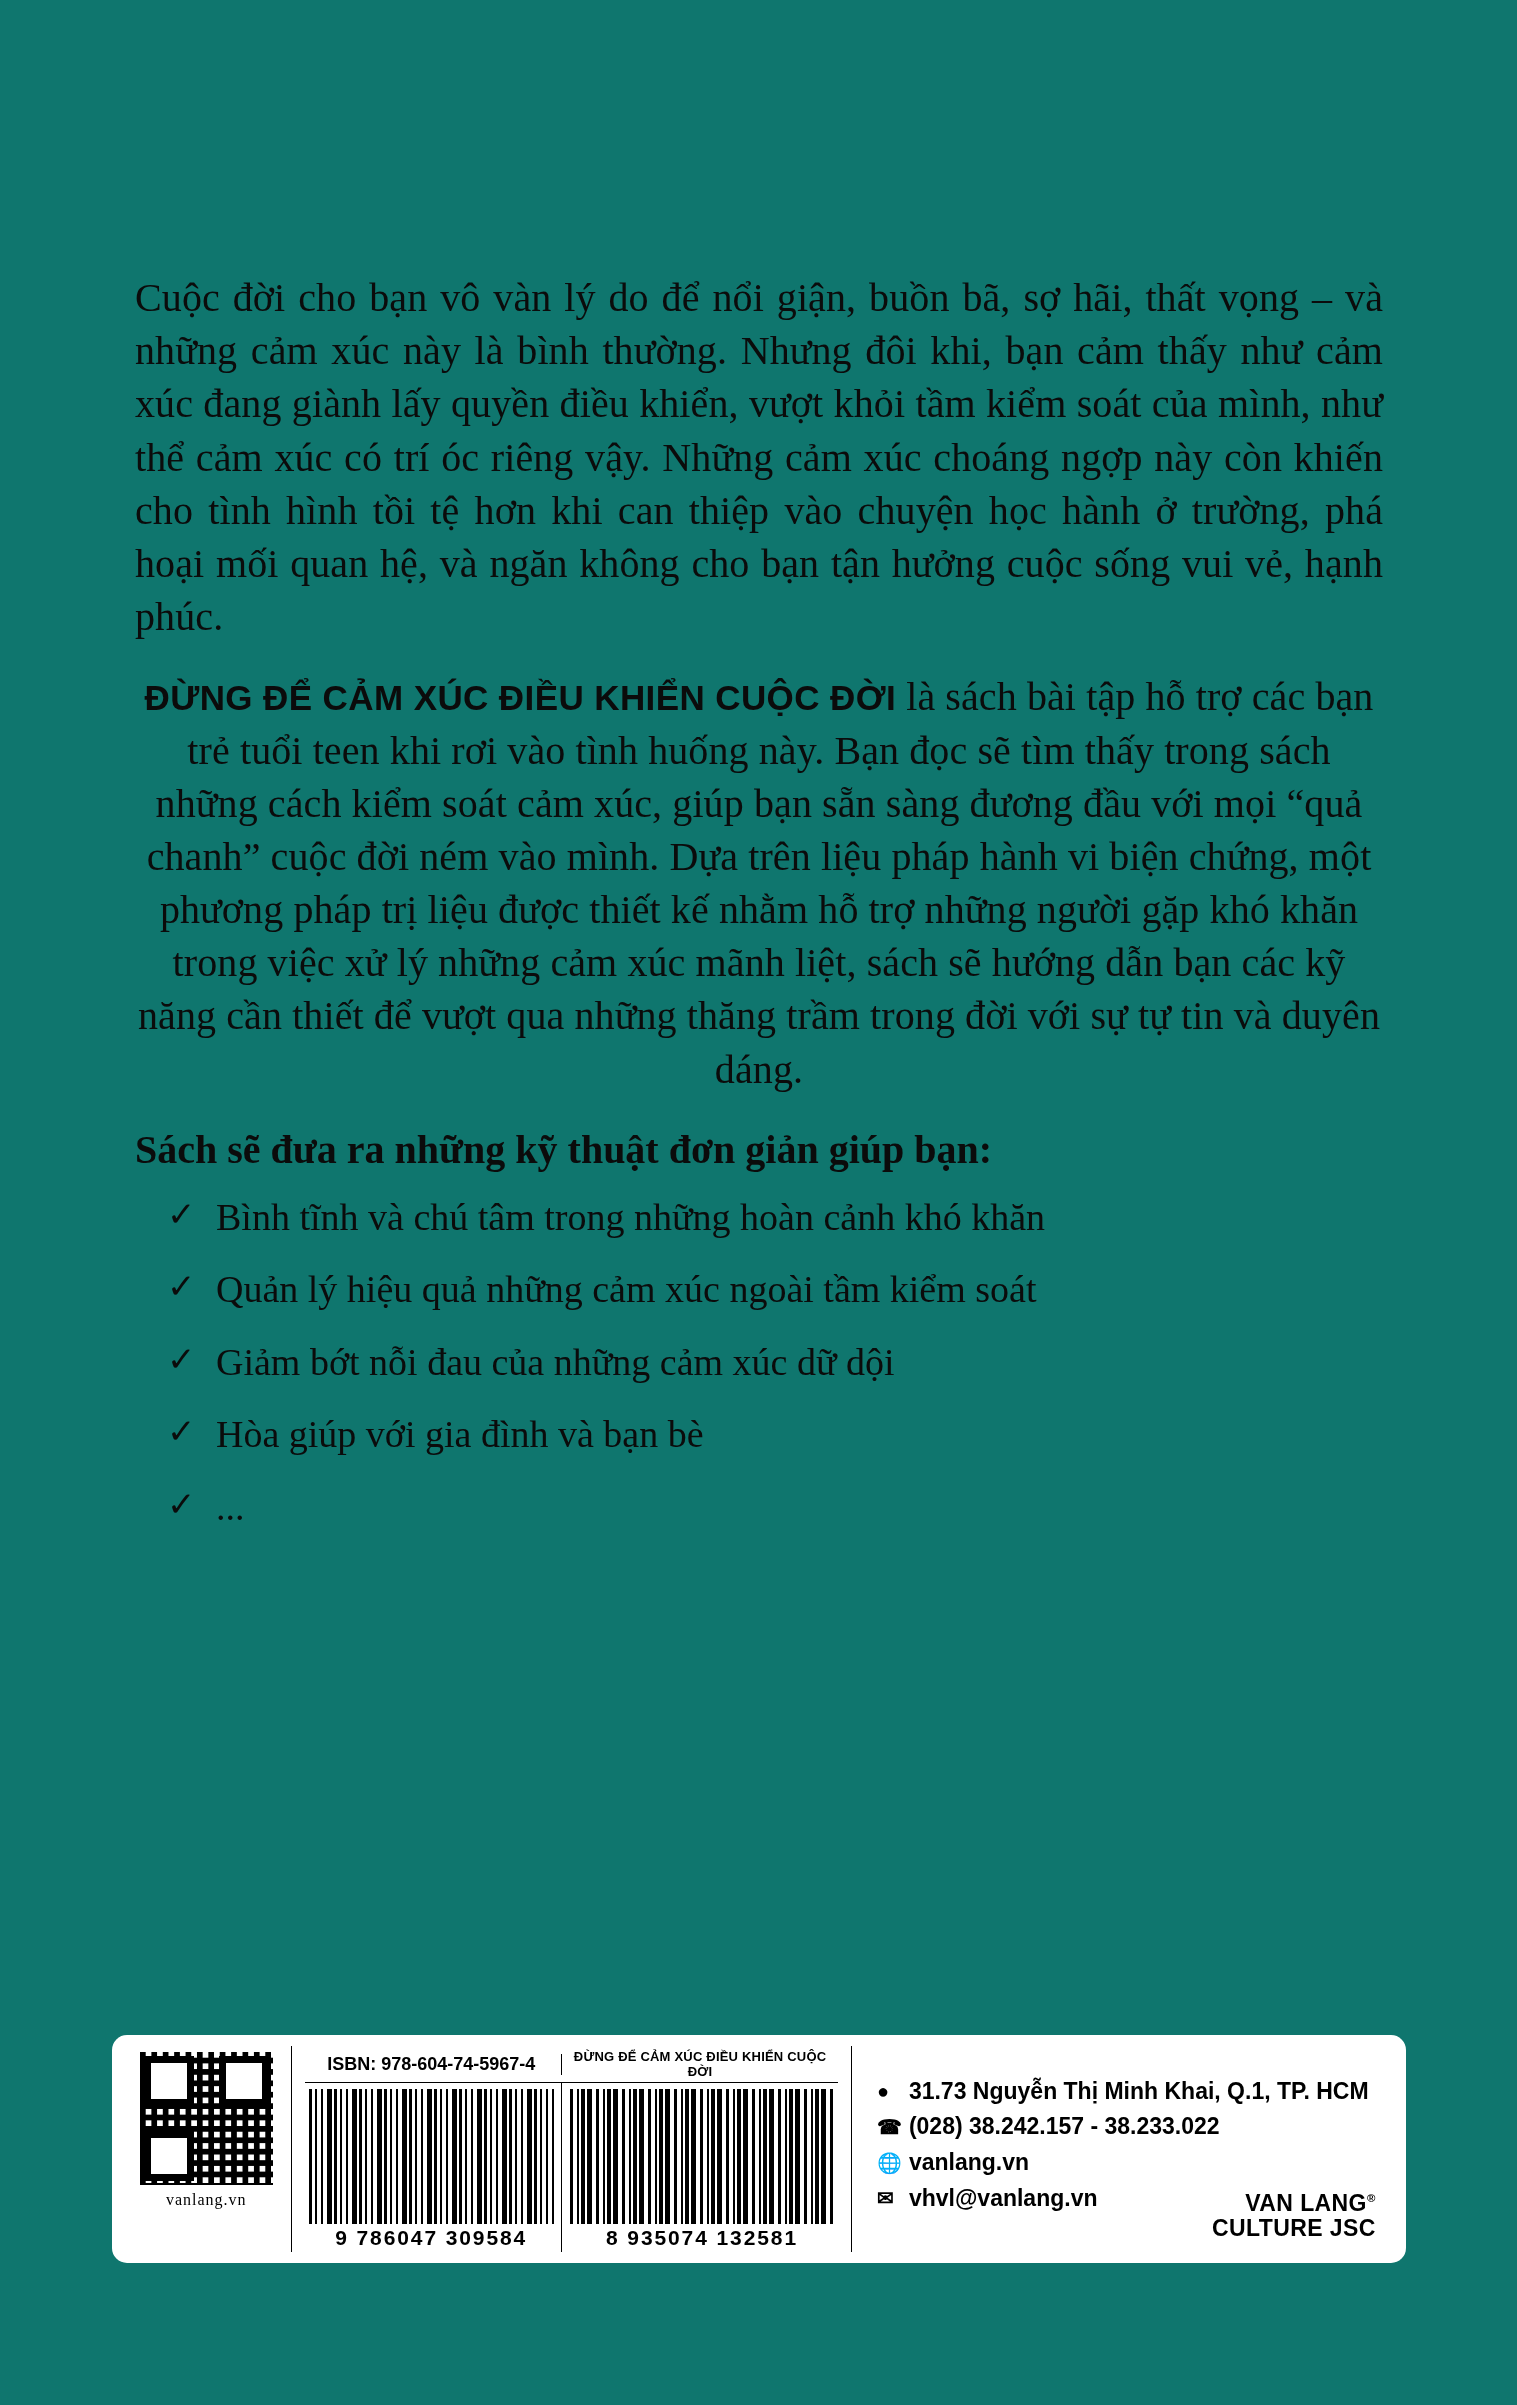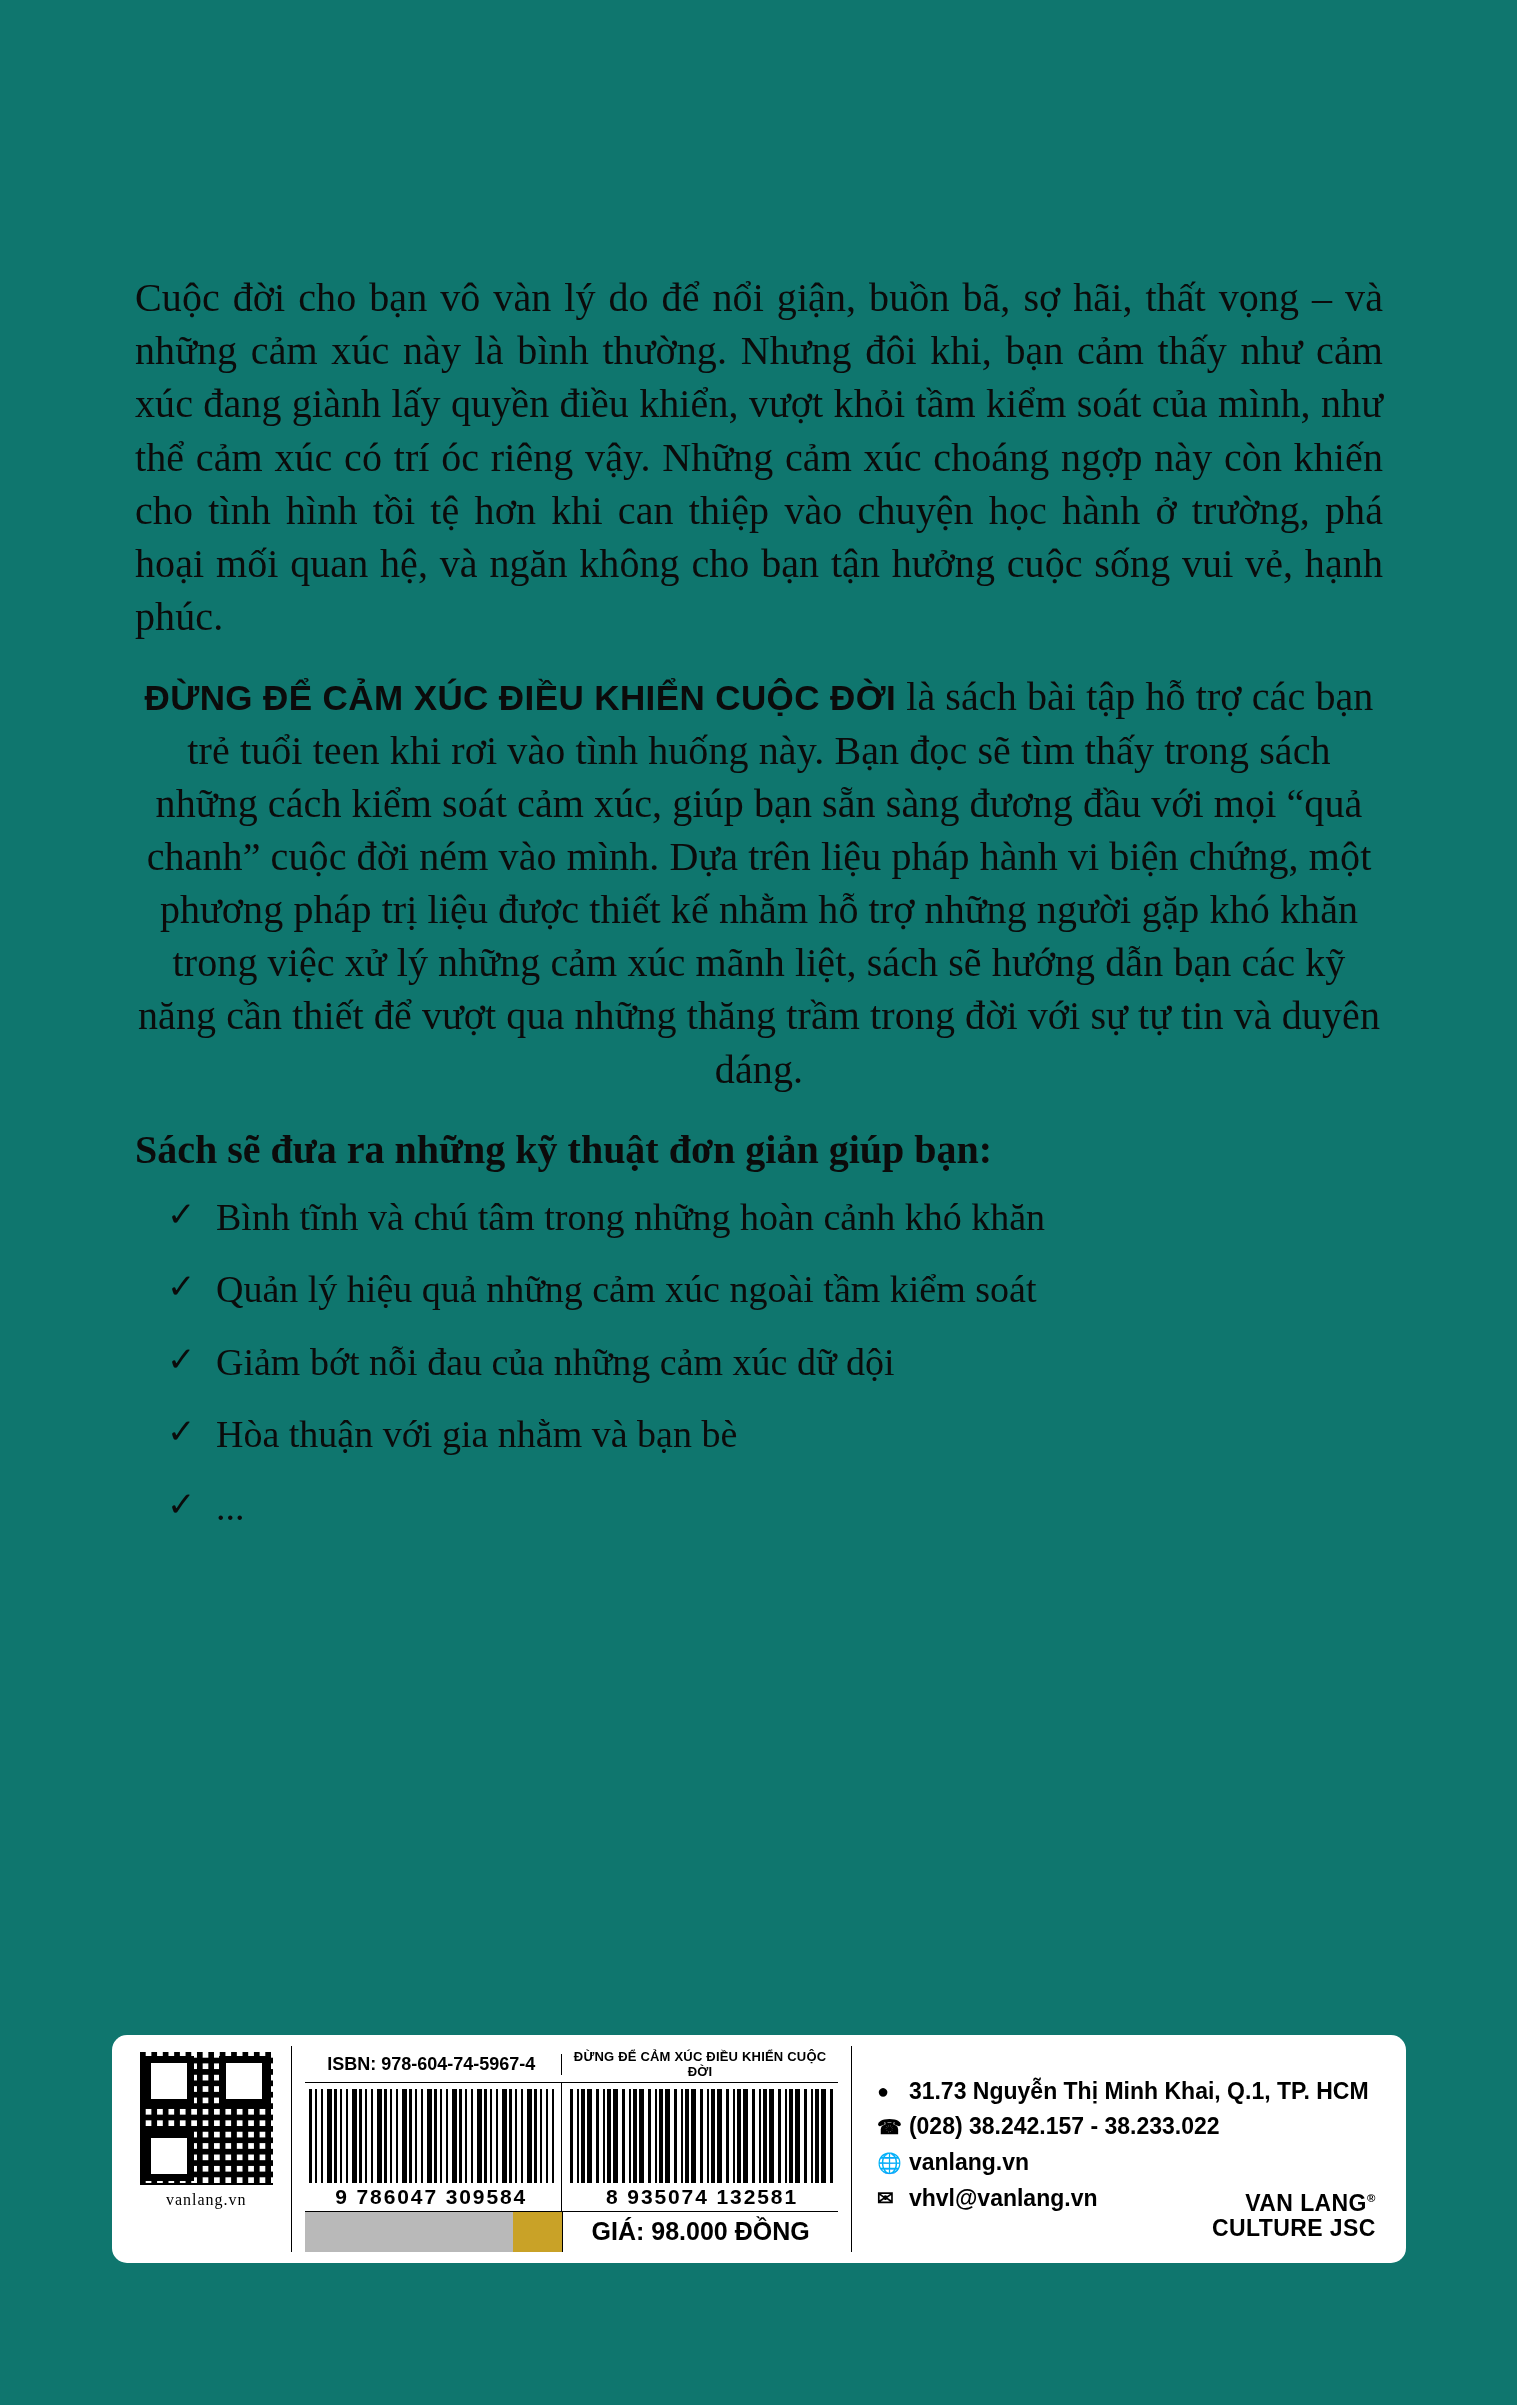--- a/index.html
+++ b/index.html
@@ -308,21 +308,21 @@
       <li>
         <span class="tick">✓</span>
         <span class="btext">Quản lý hiệu quả những cảm xúc ngoài tầm kiểm soát</span>
       </li>
       <li>
         <span class="tick">✓</span>
         <span class="btext">Giảm bớt nỗi đau của những cảm xúc dữ dội</span>
       </li>
       <li>
         <span class="tick">✓</span>
-        <span class="btext">Hòa thuận với gia nhằm và bạn bè</span>
+        <span class="btext">Hòa giúp với gia đình và bạn bè</span>
       </li>
       <li>
         <span class="tick">✓</span>
         <span class="btext">...</span>
       </li>
     </ul>
 
   </div>
 
   <div class="footer">
@@ -342,24 +342,20 @@
       <div class="mid-bars">
         <div class="barcode">
           <div class="bars"></div>
           <div class="digits">9 786047 309584</div>
         </div>
         <div class="barcode2">
           <div class="bars"></div>
           <div class="digits">8 935074 132581</div>
         </div>
       </div>
-      <div class="mid-bottom">
-        <div class="gray-strip"></div>
-        <div class="price">GIÁ: 98.000 ĐỒNG</div>
-      </div>
     </div>
 
     <div class="pub-block">
       <div class="pub-line">
         <span class="gi">●</span>
         <span>31.73 Nguyễn Thị Minh Khai, Q.1, TP. HCM</span>
       </div>
       <div class="pub-line">
         <span class="gi">☎</span>
         <span>(028) 38.242.157 - 38.233.022</span>

